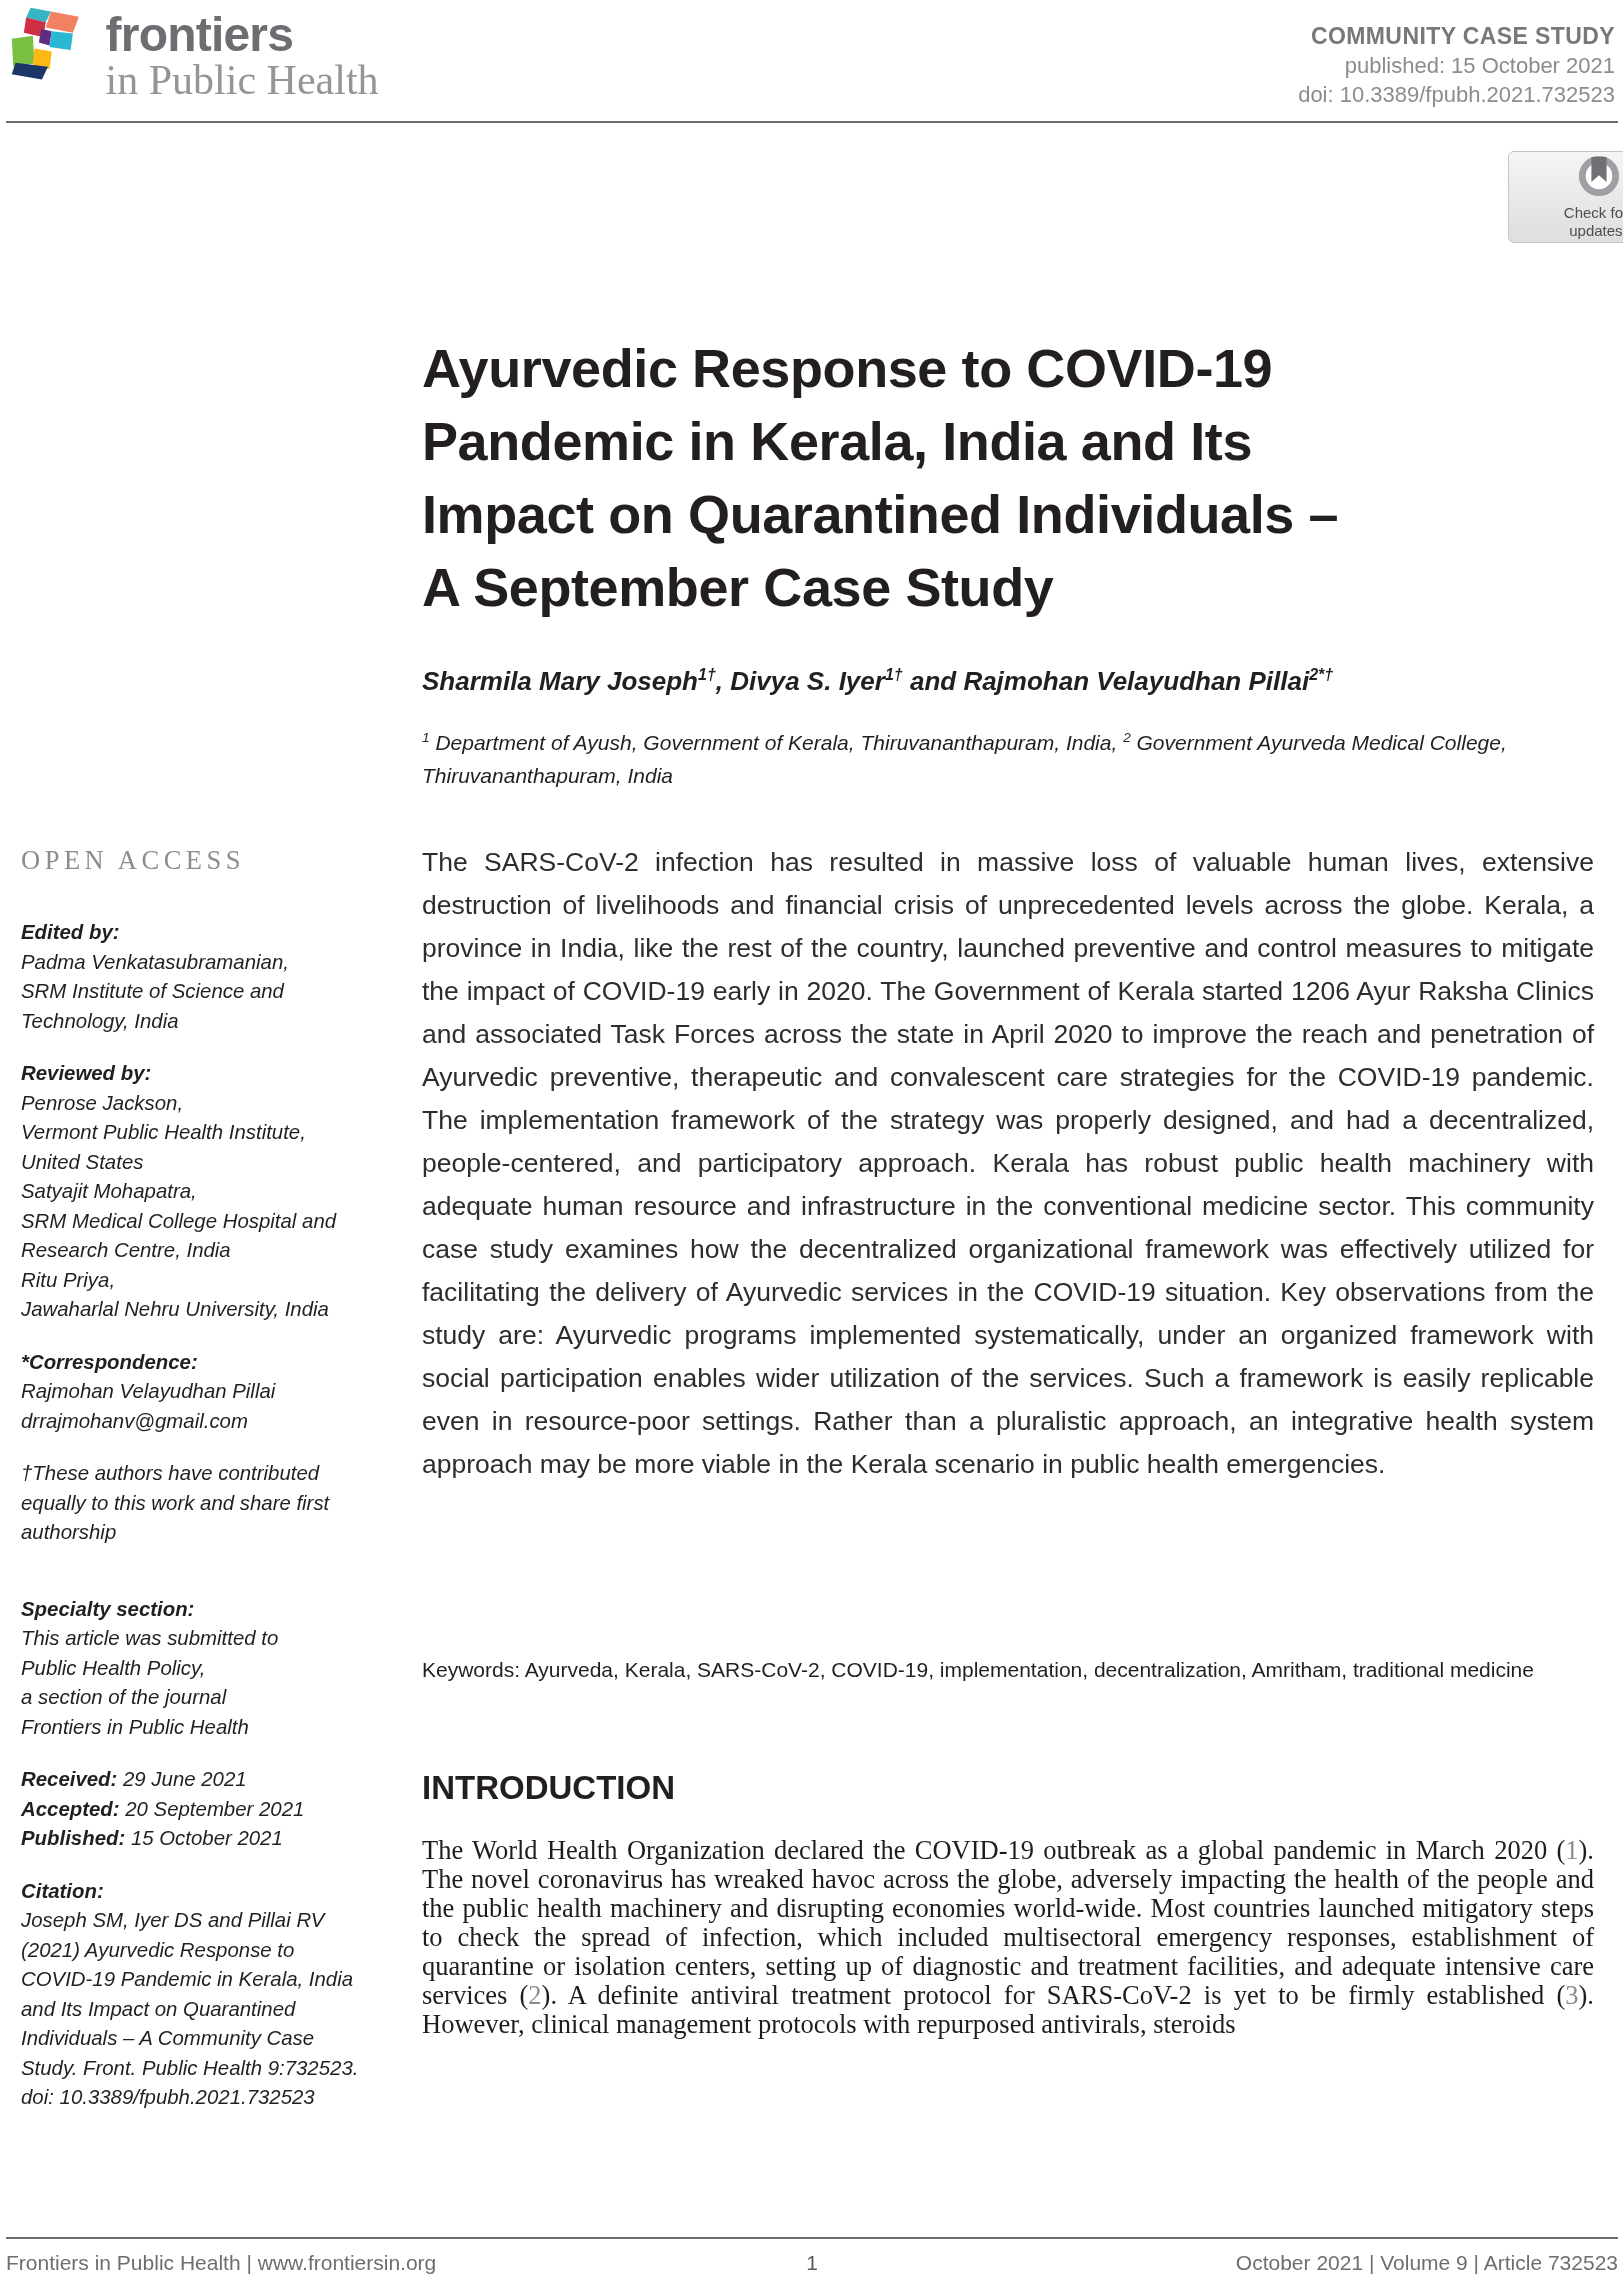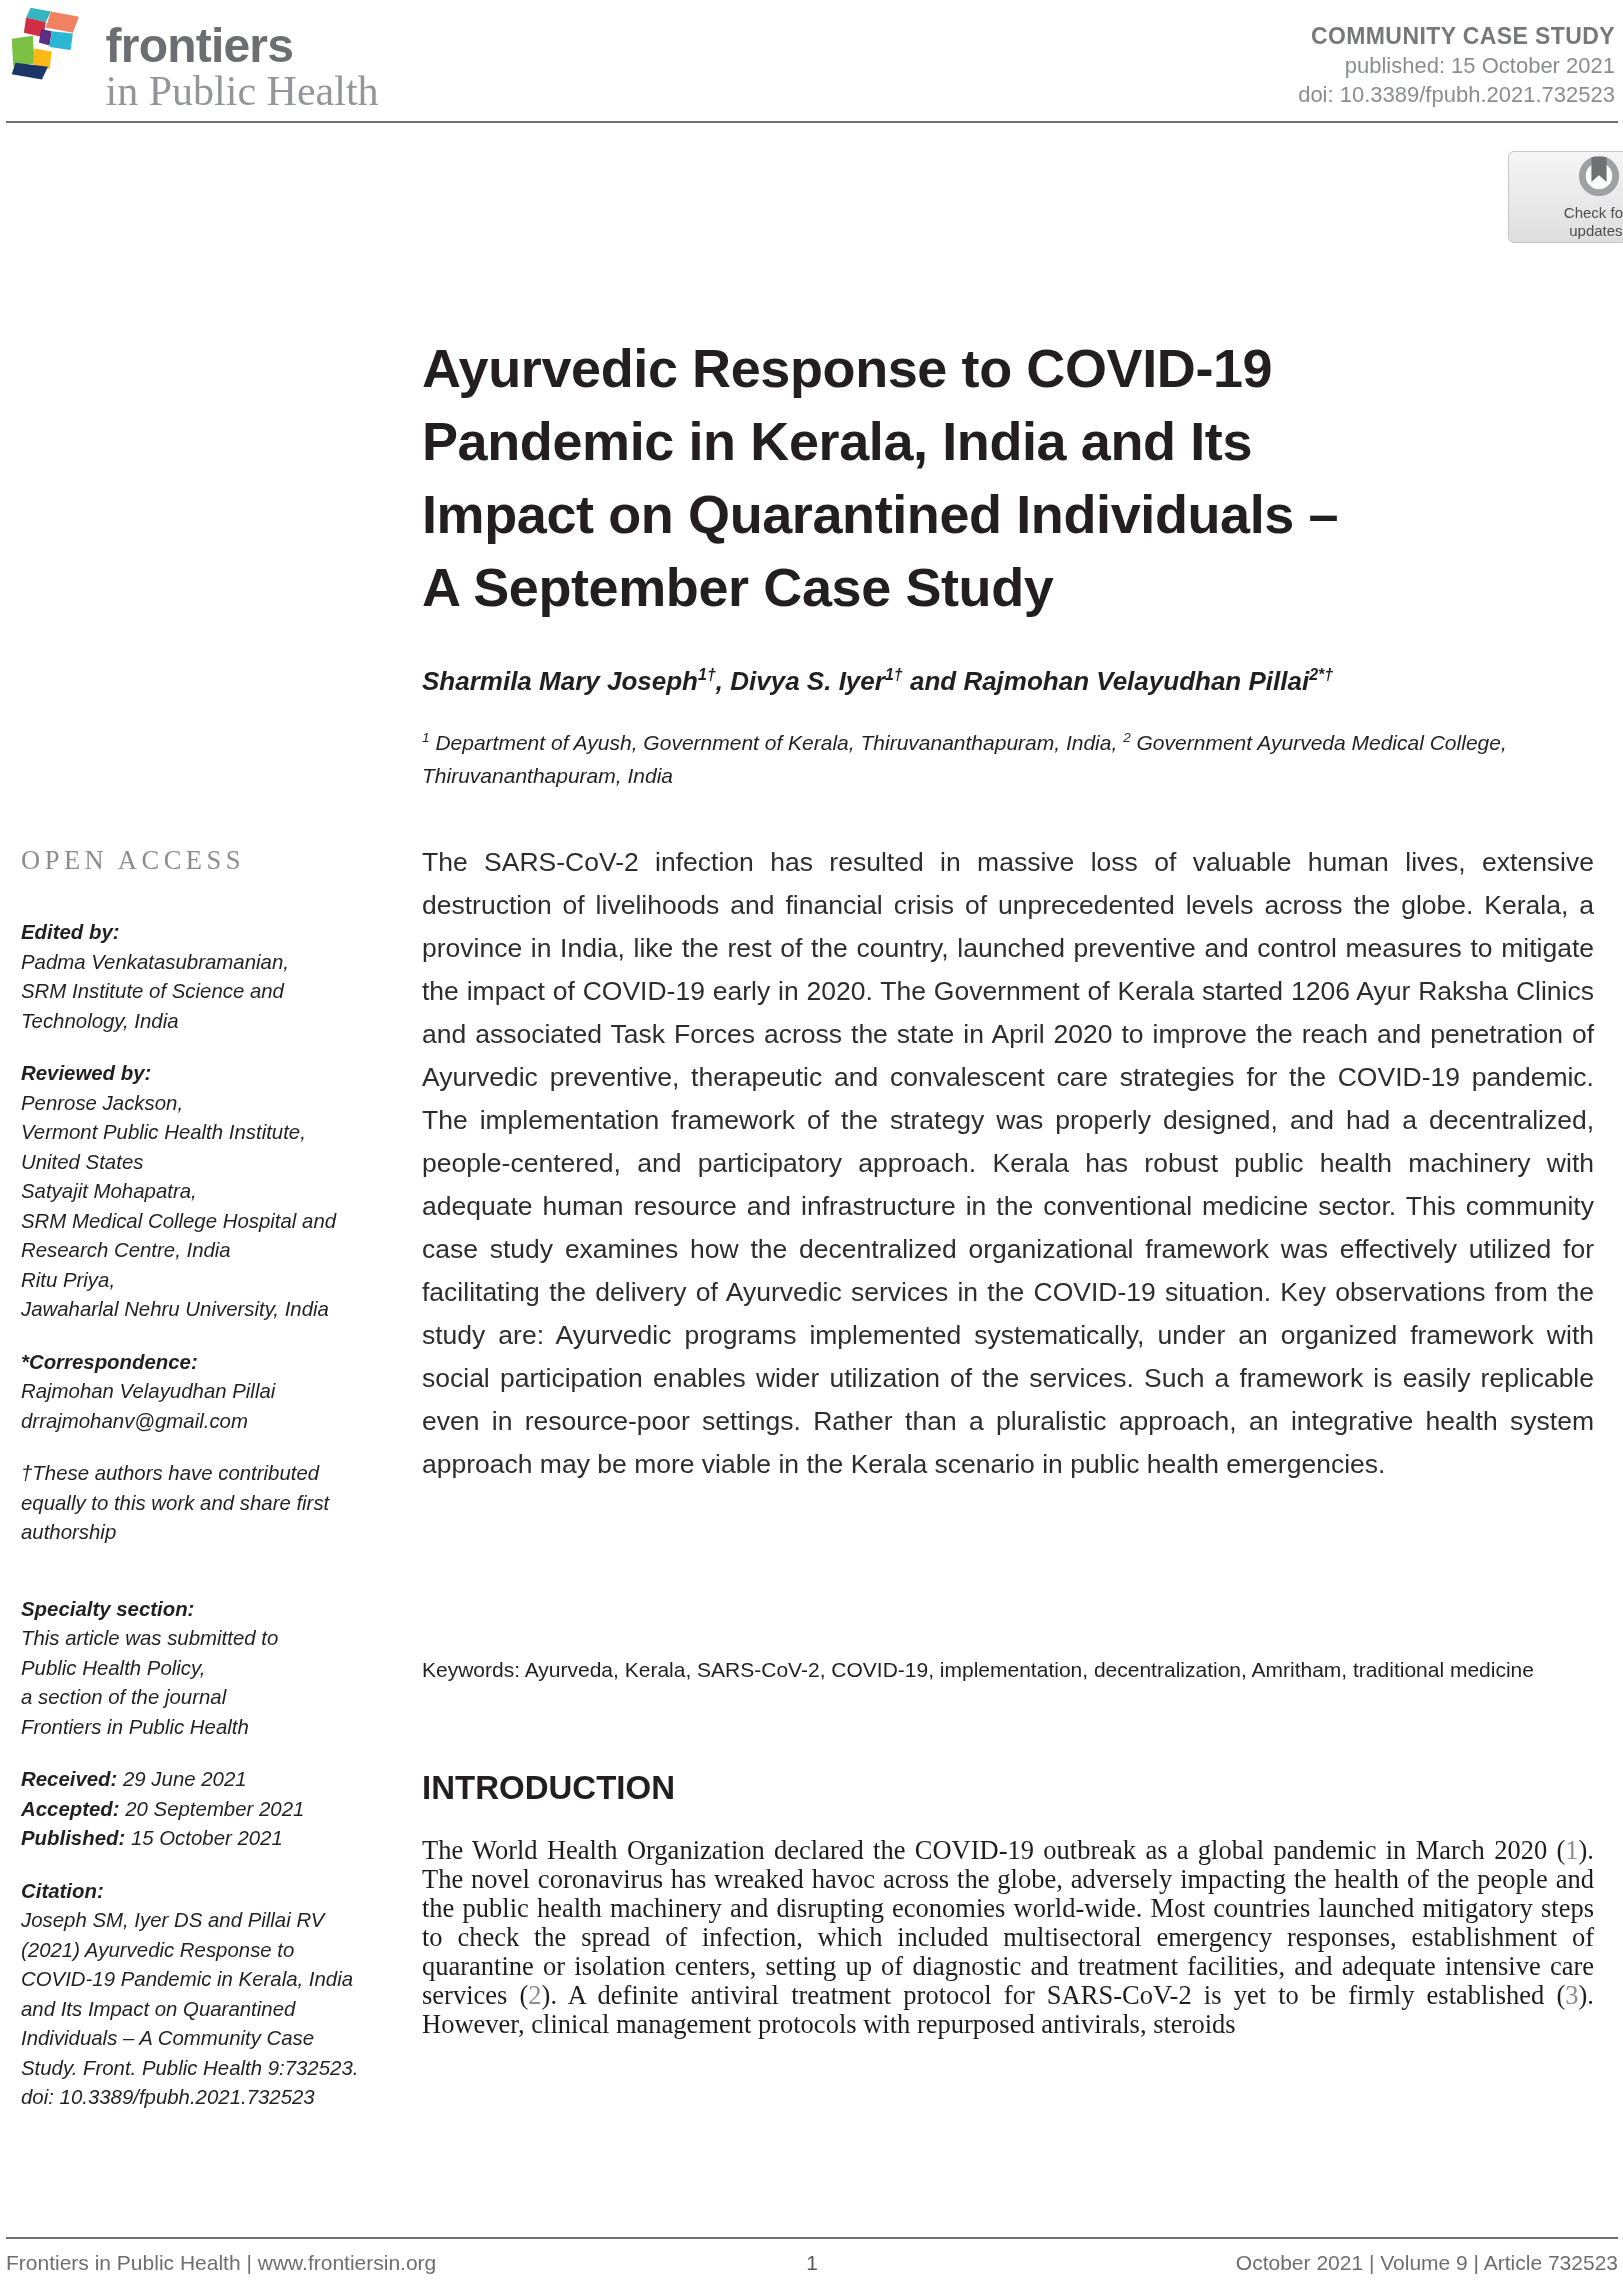--- a/index.html
+++ b/index.html
@@ -4,21 +4,21 @@
 <style>
   html,body{margin:0;padding:0;background:#e8e8e8;}
   .page{
     position:relative; width:1624px; height:2284px; background:#ffffff;
     font-family:"Liberation Sans", sans-serif; color:#231f20; overflow:hidden;
     margin:0 auto;
   }
   
   .logo{position:absolute; left:7.6px; top:6px; display:flex;}
   .logo-cubes{width:89px; height:76px;}
-  .wordmark{margin-left:9px; margin-top:17px;}
+  .wordmark{margin-left:9px; margin-top:6px;}
   .wm1{font-size:48px; font-weight:bold; color:#6d6e71; line-height:45px; letter-spacing:-0.8px;}
   .wm2{font-family:"Liberation Serif", serif; font-size:42px; color:#939598; line-height:47px; letter-spacing:0px;}
   .header-right{position:absolute; right:9px; top:21px; text-align:right;}
   .hr-type{font-size:23px; font-weight:bold; color:#77787b; line-height:30px; letter-spacing:0.4px;}
   .hr-line{font-size:22px; color:#8a8c8e; line-height:29px;}
   .header-rule{position:absolute; left:6px; right:6px; top:121px; height:2.3px; background:#6d6e71;}
   
   .badge{
     position:absolute; left:1508px; top:151px; width:121px; height:92px;
     background:linear-gradient(#f5f5f6,#dededf); border:1.5px solid #c4c5c7; border-radius:6px;

